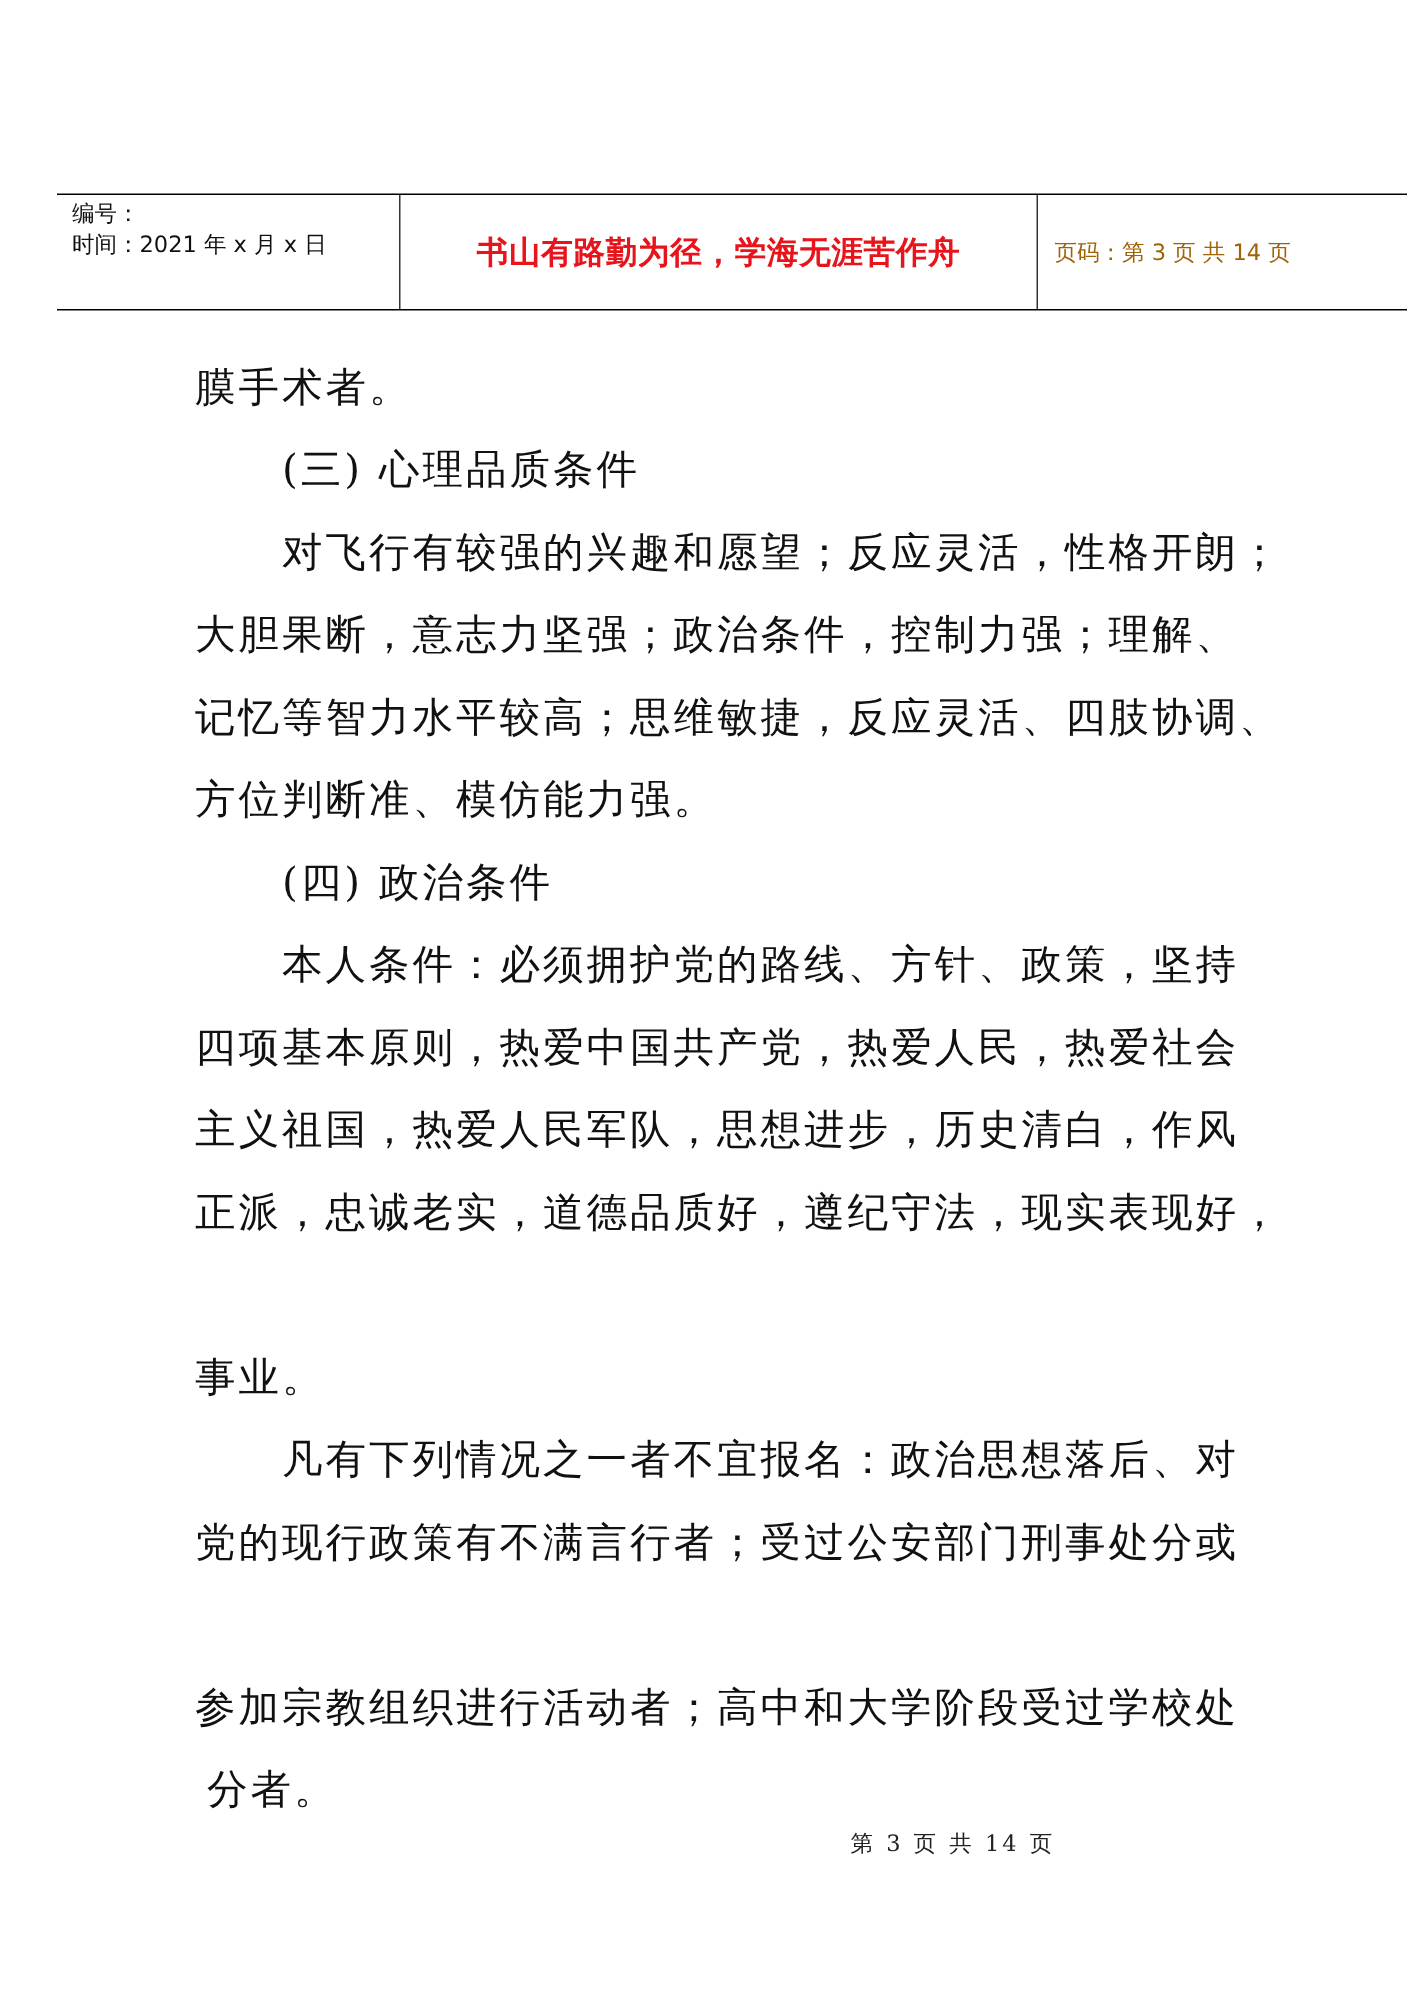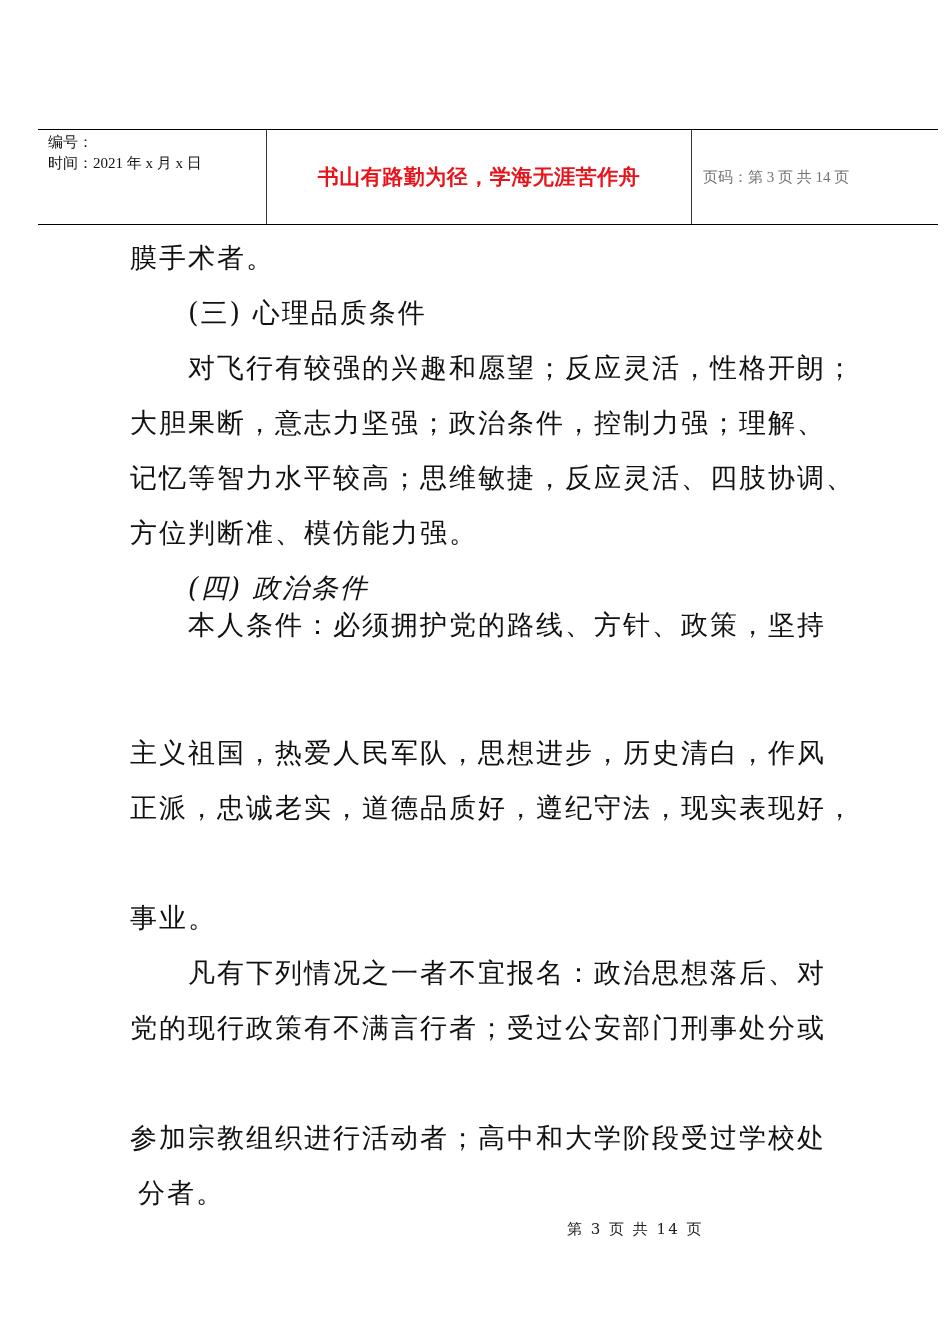--- a/index.html
+++ b/index.html
@@ -1,26 +1,26 @@
 <!DOCTYPE html>
 <html><head>
 <meta charset="utf-8">
 <style>
   html, body { margin: 0; padding: 0; background: #ffffff; }
   body { width: 950px; height: 1342px; position: relative; overflow: hidden;
          font-family: "DejaVu Sans", sans-serif; color: #000; }
-  .header { position: absolute; left: 38px; top: 129px; width: 900px; height: 96px;
-            border-top: 1.5px solid #000; border-bottom: 1.5px solid #000; box-sizing: border-box; font-family: Liberation Serif, serif; }
+  .header { position: absolute; left: 38px; top: 129px; width: 900px; height: 78px;
+            border-top: 1.5px solid #000; border-bottom: 1.5px solid #000; box-sizing: border-box; }
   .hcell { position: absolute; top: 0; height: 100%; box-sizing: border-box; }
   .hc-left { left: 0; width: 229px; border-right: 1.5px solid #333; }
   .hc-mid { left: 229px; width: 425px; border-right: 1.5px solid #333; display: flex; align-items: center; justify-content: center; }
   .hc-right { left: 654px; width: 246px; display: flex; align-items: center; }
   .meta-line { position: absolute; left: 10px; font-size: 15px; line-height: 18px; color: #111; white-space: nowrap; }
   .motto { color: #e8141b; font-size: 21px; font-weight: bold; letter-spacing: 0.5px; white-space: nowrap; }
-  .pageinfo { margin-left: 11px; font-size: 15px; color: #737373; white-space: nowrap; }
+  .pageinfo { margin-left: 11px; font-size: 15px; color: #a16207; white-space: nowrap; }
   .body-text { position: absolute; left: 130px; width: 730px; font-family: "DejaVu Serif", serif;
                font-size: 27px; color: #111; letter-spacing: 2px; }
   .line { position: absolute; left: 0; white-space: nowrap; }
   .footer { position: absolute; top: 1220px; left: 567px; font-family: "DejaVu Serif", serif;
             font-size: 15px; color: #222; letter-spacing: 2px; white-space: nowrap; }
 </style>
 </head>
 <body>
 
 <div class="header">
@@ -36,22 +36,23 @@
   </div>
 </div>
 
 <div class="body-text" id="body-text" style="top:240px; height:980px;">
     <div class="line" style="top: 0px; left: 0px;">膜手术者。</div>
     <div class="line" style="top: 55px; left: 58px;">(三) 心理品质条件</div>
     <div class="line" style="top: 110px; left: 58px;">对飞行有较强的兴趣和愿望；反应灵活，性格开朗；</div>
     <div class="line" style="top: 165px; left: 0px;">大胆果断，意志力坚强；政治条件，控制力强；理解、</div>
     <div class="line" style="top: 220px; left: 0px;">记忆等智力水平较高；思维敏捷，反应灵活、四肢协调、</div>
     <div class="line" style="top: 275px; left: 0px;">方位判断准、模仿能力强。</div>
-    <div class="line" style="top: 330px; left: 58px; font-style: italic;">(四) 政治条件</div>
-    <div class="line" style="top: 367px; left: 58px;">本人条件：必须拥护党的路线、方针、政策，坚持</div>
+    <div class="line" style="top: 330px; left: 58px;">(四) 政治条件</div>
+    <div class="line" style="top: 385px; left: 58px;">本人条件：必须拥护党的路线、方针、政策，坚持</div>
+    <div class="line" style="top: 440px; left: 0px;">四项基本原则，热爱中国共产党，热爱人民，热爱社会</div>
     <div class="line" style="top: 495px; left: 0px;">主义祖国，热爱人民军队，思想进步，历史清白，作风</div>
     <div class="line" style="top: 550px; left: 0px;">正派，忠诚老实，道德品质好，遵纪守法，现实表现好，</div>
     <div class="line" style="top: 660px; left: 0px;">事业。</div>
     <div class="line" style="top: 715px; left: 58px;">凡有下列情况之一者不宜报名：政治思想落后、对</div>
     <div class="line" style="top: 770px; left: 0px;">党的现行政策有不满言行者；受过公安部门刑事处分或</div>
     <div class="line" style="top: 880px; left: 0px;">参加宗教组织进行活动者；高中和大学阶段受过学校处</div>
     <div class="line" style="top: 935px; left: 8px;">分者。</div>
   </div>
 
 <div class="footer">第 3 页 共 14 页</div>

